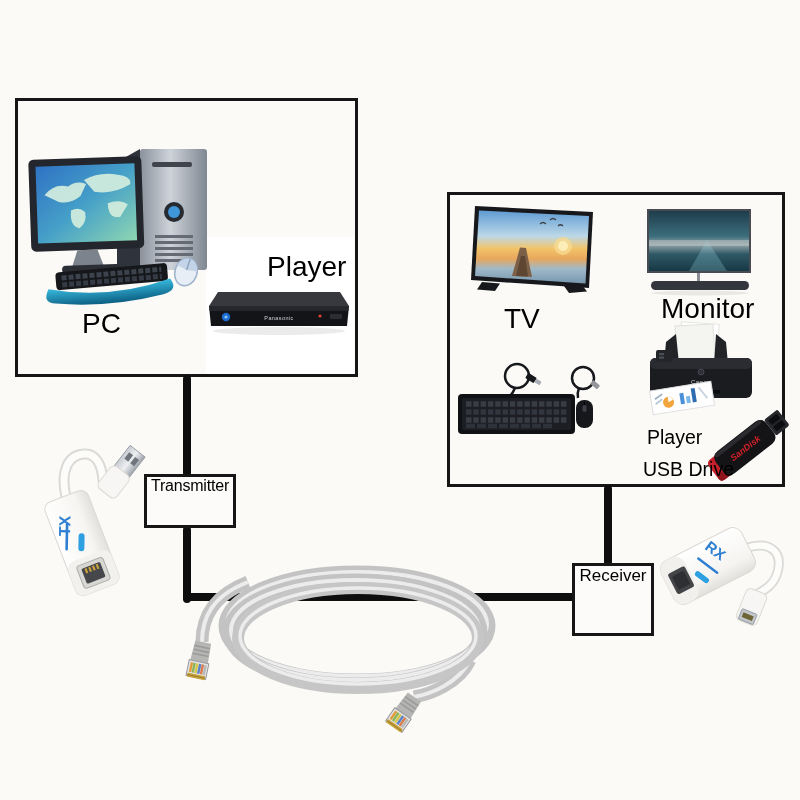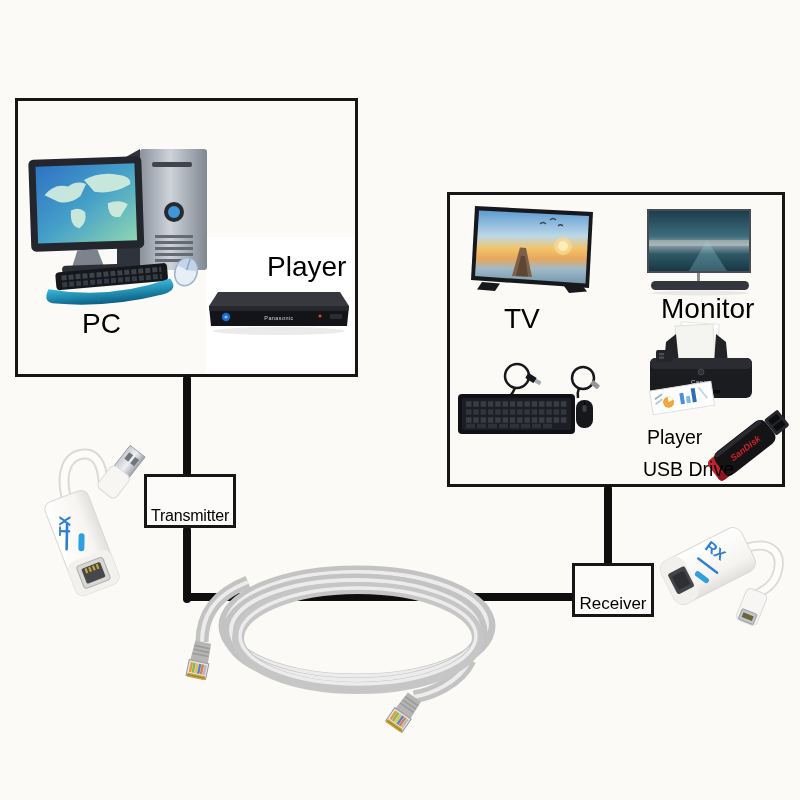--- a/index.html
+++ b/index.html
@@ -7,23 +7,23 @@
   #canvas{position:relative;width:800px;height:800px;background:#fbfaf7;overflow:hidden;}
   .frame{position:absolute;border:3px solid #161616;background:#fbfaf7;box-sizing:border-box;}
   .frame-source{left:15px;top:98px;width:343px;height:279px;}
   .frame-display{left:447px;top:192px;width:338px;height:295px;}
   .white-patch{position:absolute;left:206px;top:237px;width:148px;height:137px;background:#ffffff;}
   .line{position:absolute;background:#0e0e0e;border-radius:4px;}
   .lbl{position:absolute;color:#000;white-space:nowrap;line-height:1.1;}
   .lbl-big{font-size:28px;}
   .lbl-mid{font-size:19.5px;}
   .node-box{position:absolute;border:3px solid #161616;background:#fcfbf9;box-sizing:border-box;
-            display:flex;align-items:flex-end;justify-content:center;color:#000;}
+            display:flex;align-items:flex-start;justify-content:center;color:#000;}
   .box-transmitter{left:144px;top:474px;width:92px;height:54px;font-size:16px;letter-spacing:-0.2px;}
-  .box-receiver{left:572px;top:563px;width:82px;height:54px;font-size:17px;}
+  .box-receiver{left:572px;top:563px;width:82px;height:73px;font-size:17px;}
   svg{position:absolute;overflow:visible;}
 </style>
 </head>
 <body>
 
 <div id="canvas">
 
   <div class="frame frame-source"></div>
   <div class="frame frame-display"></div>
   <div class="white-patch"></div>

